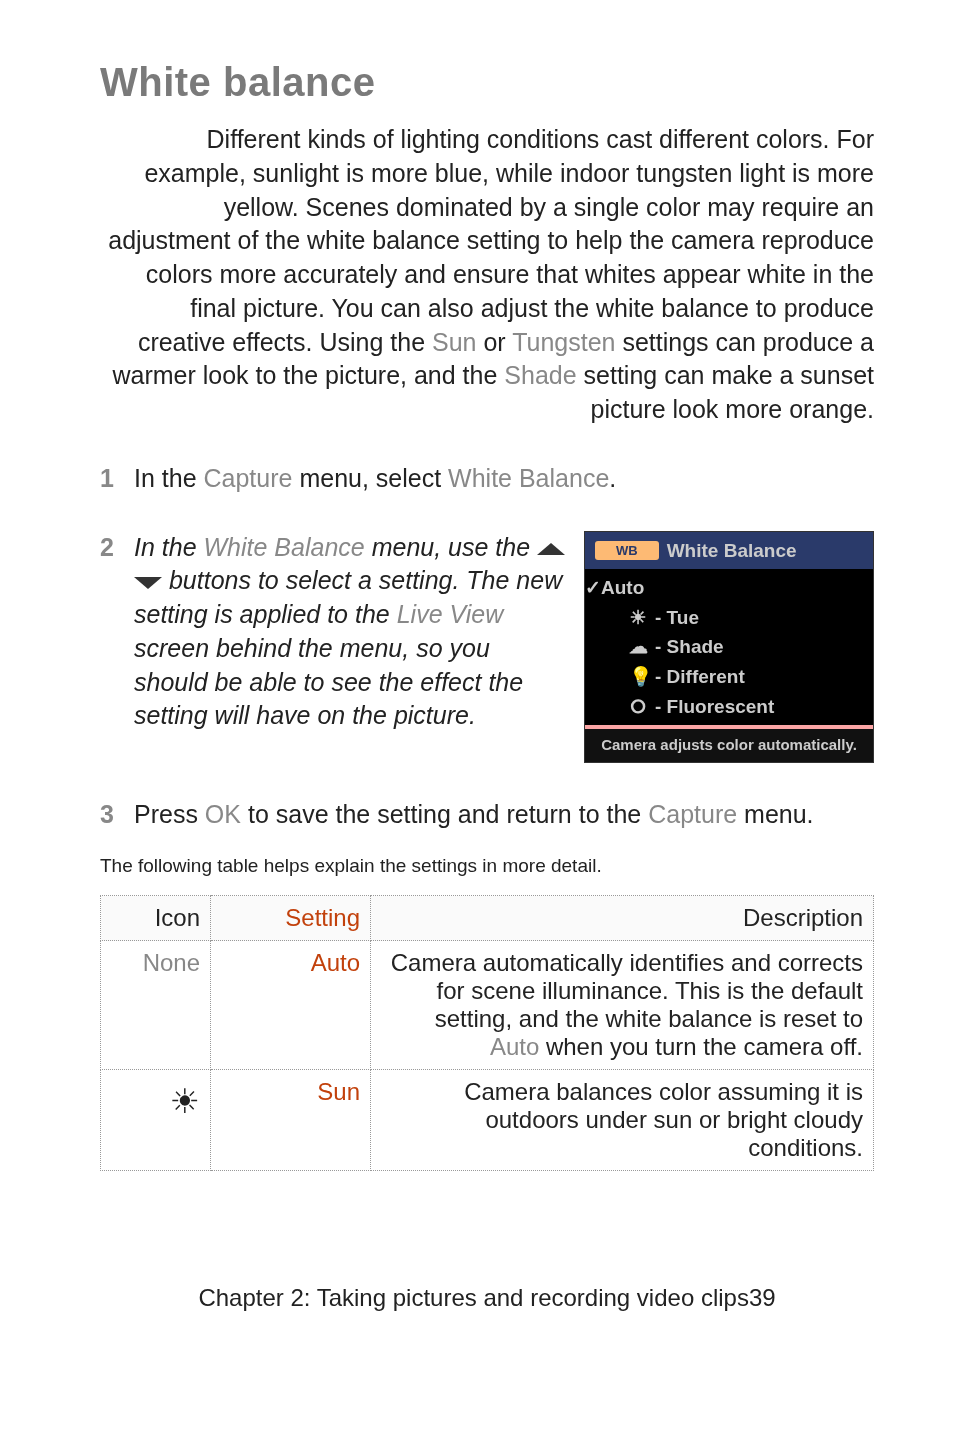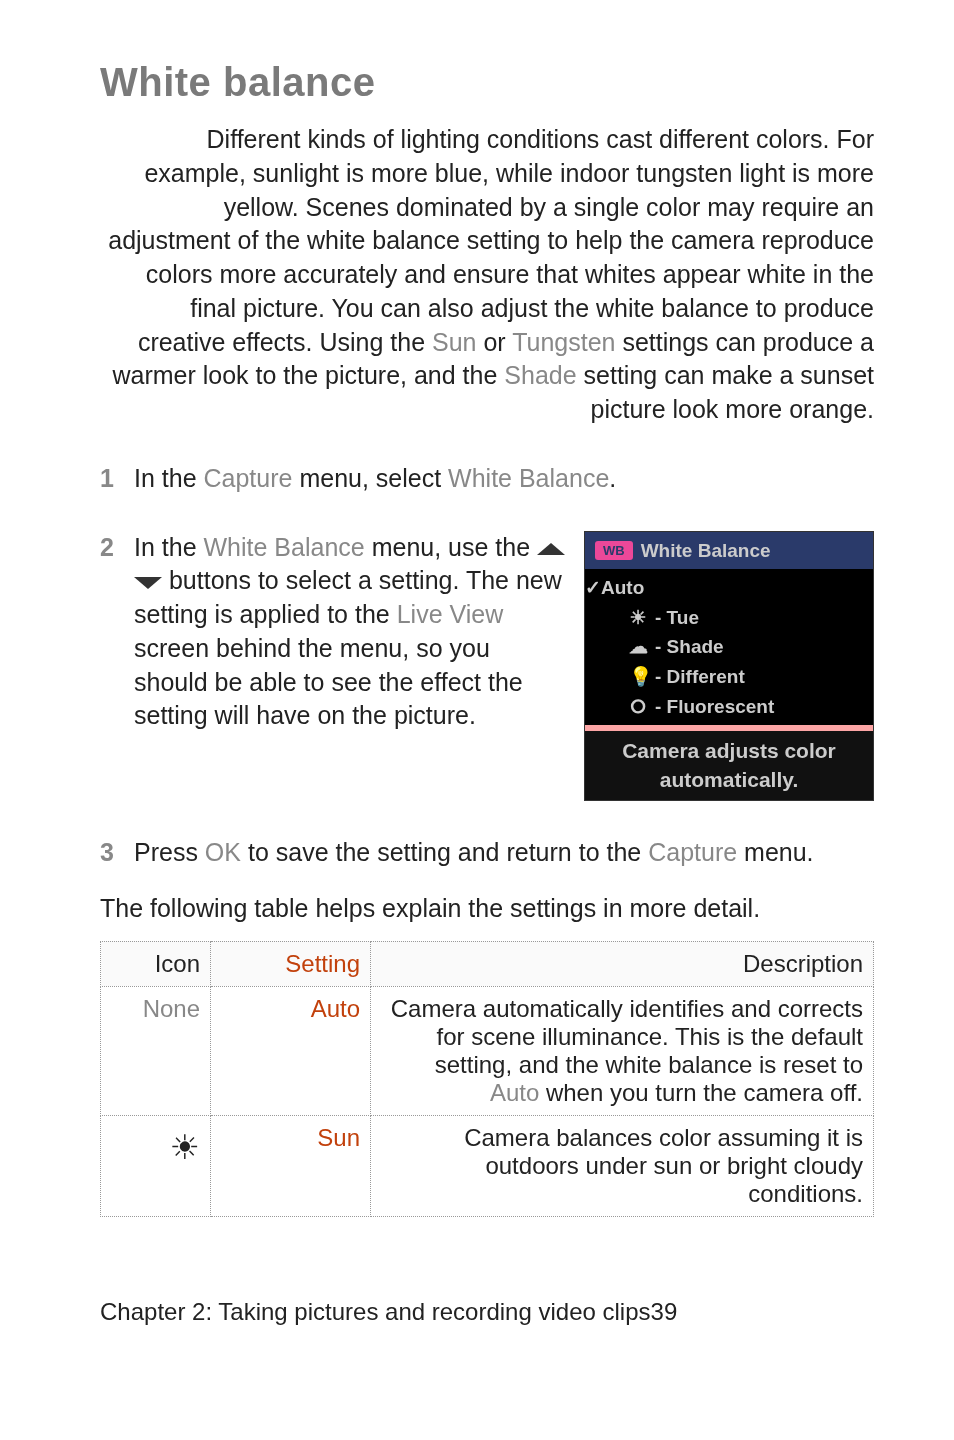--- a/index.html
+++ b/index.html
@@ -51,43 +51,44 @@
     color: #888;
     font-size: 25px;
   }
   .step2-wrap {
     display: flex;
     gap: 18px;
     align-items: flex-start;
   }
   .step2-text {
     flex: 1;
+    font-style: italic;
   }
   .wb-menu {
     width: 290px;
     background: #000;
     color: #ccc;
     font-family: Arial, sans-serif;
     font-weight: bold;
     font-size: 19px;
     border: 1px solid #333;
     flex-shrink: 0;
   }
   .wb-menu-header {
     background: #2a3a6a;
     padding: 6px 10px;
     display: flex;
     align-items: center;
     gap: 8px;
   }
   .wb-badge {
-    background: #ec4899;
+    background: #fdba74;
     color: #2a3a6a;
     font-size: 13px;
-    padding: 1px 8px;
+    padding: 1px 21px;
     border-radius: 3px;
   }
   .wb-menu-items {
     padding: 4px 0;
   }
   .wb-item {
     padding: 2px 10px 2px 16px;
     display: flex;
     align-items: center;
     gap: 8px;
@@ -100,42 +101,42 @@
   }
   .wb-item.selected { position: relative; }
   .wb-indent { padding-left: 44px; }
   .wb-icon {
     width: 18px;
     display: inline-block;
     text-align: center;
   }
   .wb-footer {
     background: #111;
-    border-top: 6px solid #fca5a5;
-    font-size: 21px;
+    border-top: 4px solid #fca5a5;
+    font-size: 15px;
     padding: 6px 8px;
     text-align: center;
   }
   .arrow-up, .arrow-down {
     display: inline-block;
     width: 0; height: 0;
     vertical-align: middle;
   }
   .arrow-up {
     border-left: 14px solid transparent;
     border-right: 14px solid transparent;
     border-bottom: 12px solid #333;
   }
   .arrow-down {
     border-left: 14px solid transparent;
     border-right: 14px solid transparent;
     border-top: 12px solid #333;
   }
   .table-lead {
-    font-size: 25px;
+    font-size: 19px;
     margin: 24px 0 18px 0;
   }
   table.settings {
     width: 100%;
     border-collapse: collapse;
     font-size: 24px;
   }
   table.settings th, table.settings td {
     border: 1px dotted #999;
     padding: 8px 10px;
@@ -149,25 +150,25 @@
   .icon-col { width: 110px; text-align: center; }
   .setting-col { width: 160px; color: #c2410c; }
   .sun-icon {
     font-size: 34px;
     line-height: 1;
     display: inline-block;
     margin-top: 6px;
   }
   .footer {
     position: absolute;
-    bottom: 114px;
+    bottom: 128px;
     left: 100px;
     right: 80px;
     display: flex;
-    justify-content: flex-start;
+    justify-content: center;
     font-size: 24px;
   }
 </style>
 </head>
 <body>
 
 <h1>White balance</h1>
 
 <p class="intro">
   <span>Different kinds of lighting conditions cast different colors. For example, sunlight is more blue, while indoor tungsten light is more yellow. Scenes dominated by a single color may require an adjustment of the white balance setting to help the camera reproduce colors more accurately and ensure that whites appear white in the final picture. You can also adjust the white balance to produce creative effects. Using the </span><span class="emph">Sun</span><span> or </span><span class="emph">Tungsten</span><span> settings can produce a warmer look to the picture, and the </span><span class="emph">Shade</span><span> setting can make a sunset picture look more orange.</span>

